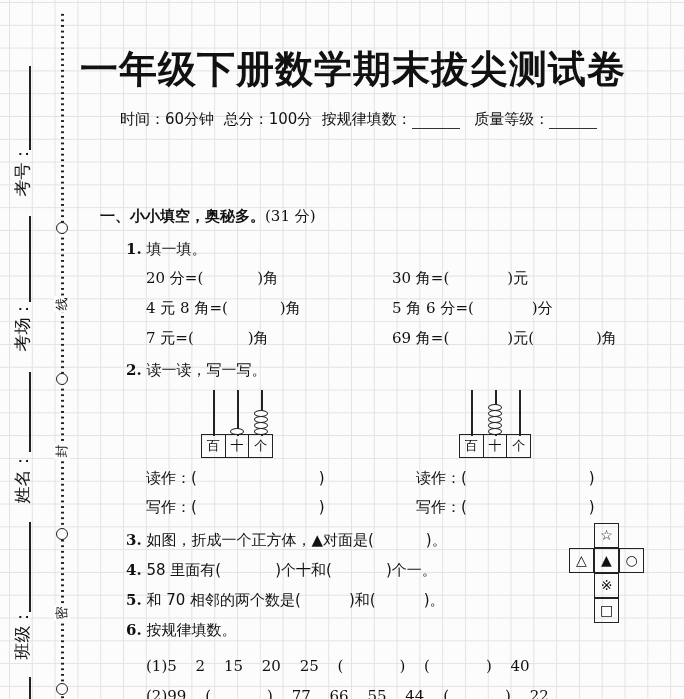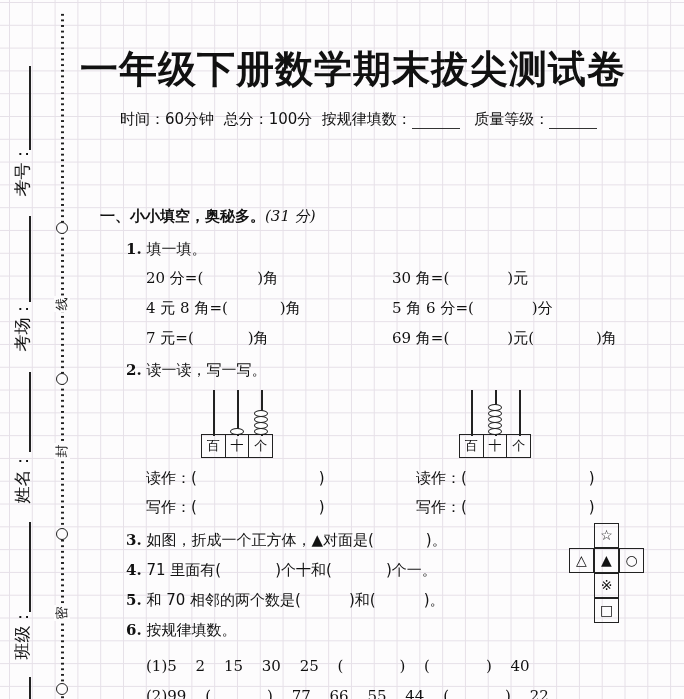--- a/index.html
+++ b/index.html
@@ -50,21 +50,21 @@
     font-family:"DejaVu Sans",sans-serif; font-size:15px;
   }
   table.score td {
     border:1.5px solid #222; height:29px; text-align:center; padding:0;
     background:transparent;
   }
   .sec-title {
     position:absolute; left:100px; top:207px; font-size:15px; font-weight:bold;
     font-family:"DejaVu Sans",sans-serif; white-space:nowrap;
   }
-  .sec-title .pts { font-weight:normal; font-family:"DejaVu Serif",serif;font-style:italic; }
+  .sec-title .pts { font-weight:normal; font-family:"DejaVu Serif",serif; }
   .q { position:absolute; font-size:15px; white-space:nowrap; font-family:"DejaVu Sans",sans-serif; }
   .q b { font-family:"DejaVu Serif",serif; }
   .line { position:absolute; font-size:15px; white-space:nowrap; font-family:"DejaVu Serif",serif; }
   .paren-gap { display:inline-block; }
   
   .abacus { position:absolute; width:72px; height:70px; }
   .abacus .rod { position:absolute; top:0; width:1.6px; height:46px; background:#222; }
   .abacus .base { position:absolute; top:44px; left:0; width:70px; height:22px; border:1.5px solid #222; display:flex; }
   .abacus .base span { flex:1; text-align:center; font-size:13px; line-height:22px; border-right:1.5px solid #222; font-family:"DejaVu Sans",sans-serif; }
   .abacus .base span:last-child { border-right:none; }
@@ -191,36 +191,36 @@
 <div class="net">
   <div class="cell" style="left:25px;top:0">☆</div>
   <div class="cell" style="left:0;top:25px">△</div>
   <div class="cell" style="left:25px;top:25px">▲</div>
   <div class="cell" style="left:50px;top:25px">○</div>
   <div class="cell" style="left:25px;top:50px">※</div>
   <div class="cell" style="left:25px;top:75px">□</div>
 </div>
 
 <div class="q" style="left:126px;top:561px">
-  <b>4.</b> <span>71 里面有(</span><span class="paren-gap" style="width:54px"></span><span>)个十和(</span><span class="paren-gap" style="width:54px"></span><span>)个一。</span>
+  <b>4.</b> <span>58 里面有(</span><span class="paren-gap" style="width:54px"></span><span>)个十和(</span><span class="paren-gap" style="width:54px"></span><span>)个一。</span>
 </div>
 
 <div class="q" style="left:126px;top:591px">
   <b>5.</b> <span>和 70 相邻的两个数是(</span><span class="paren-gap" style="width:48px"></span><span>)和(</span><span class="paren-gap" style="width:48px"></span><span>)。</span>
 </div>
 
 <div class="q" style="left:126px;top:621px">
   <b>6.</b> <span>按规律填数。</span>
 </div>
 
 <div class="line" style="left:146px;top:657px;word-spacing:0">
   <span>(1)</span><span>5</span>
   <span style="margin-left:14px">2</span>
   <span style="margin-left:14px">15</span>
-  <span style="margin-left:14px">30</span>
+  <span style="margin-left:14px">20</span>
   <span style="margin-left:14px">25</span>
   <span style="margin-left:14px">(<span class="paren-gap" style="width:56px"></span>)</span>
   <span style="margin-left:14px">(<span class="paren-gap" style="width:56px"></span>)</span>
   <span style="margin-left:14px">40</span>
 </div>
 
 <div class="line" style="left:146px;top:687px">
   <span>(2)</span><span>99</span>
   <span style="margin-left:14px">(<span class="paren-gap" style="width:56px"></span>)</span>
   <span style="margin-left:14px">77</span>

